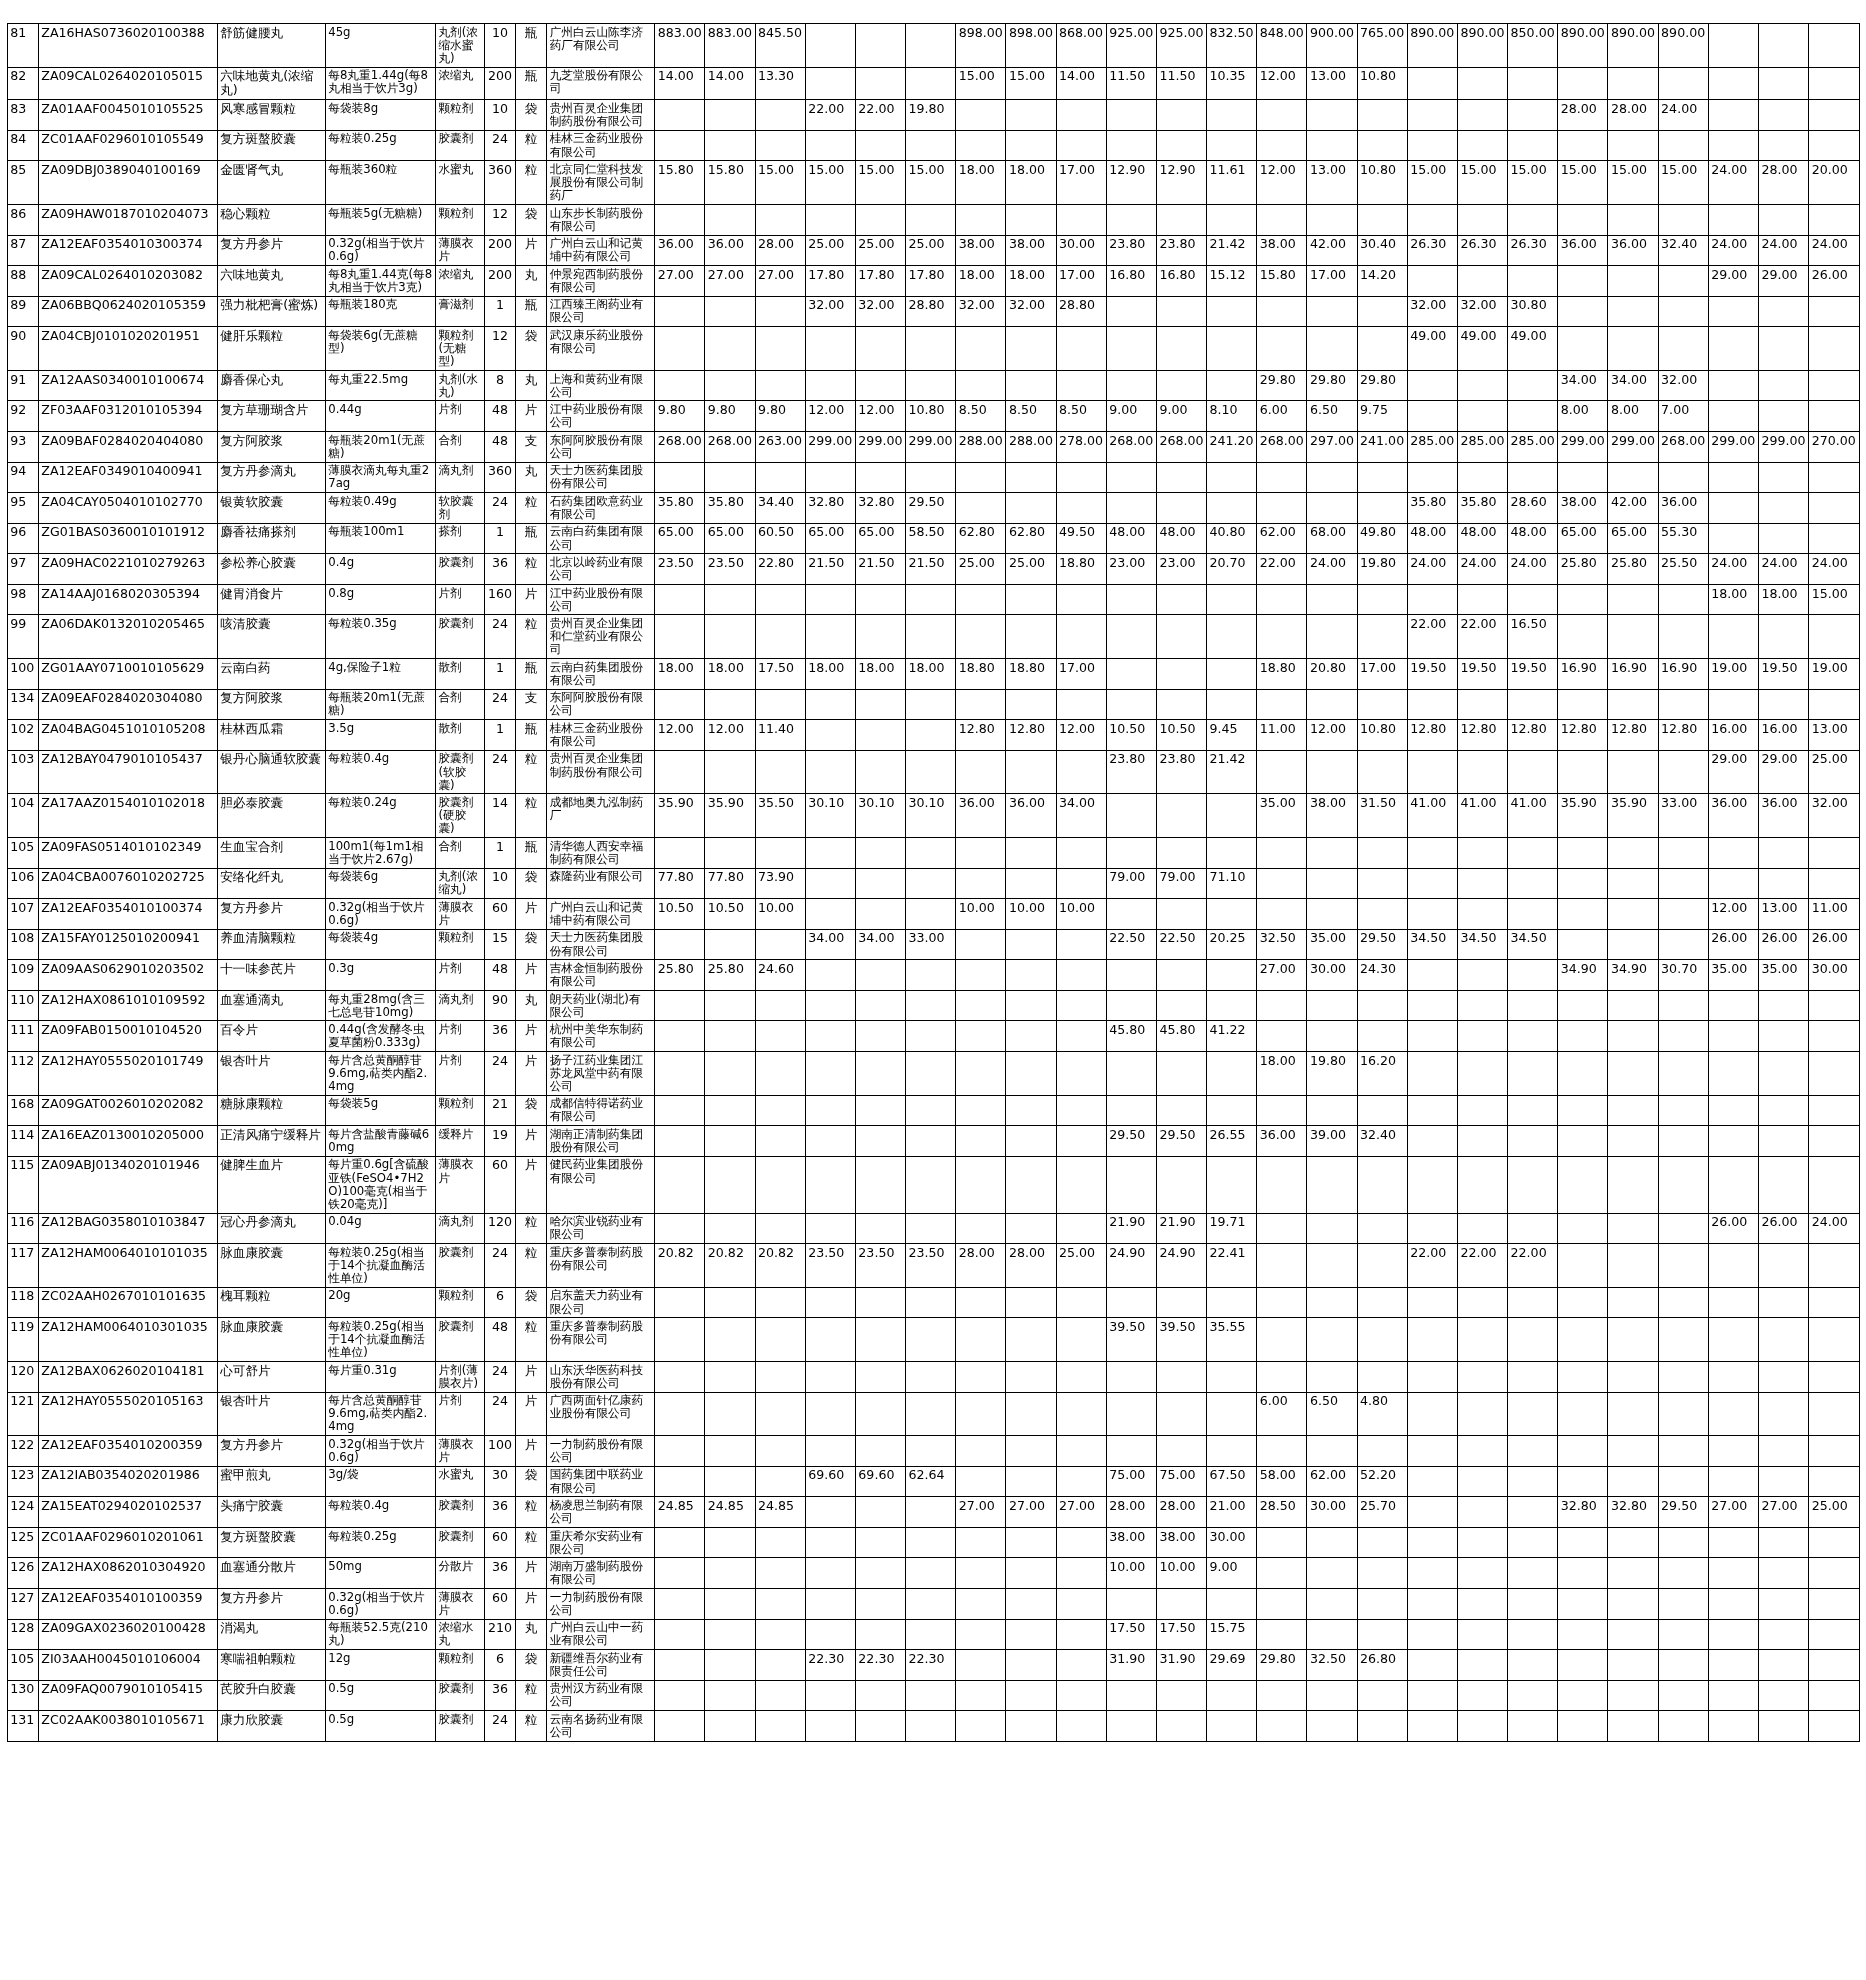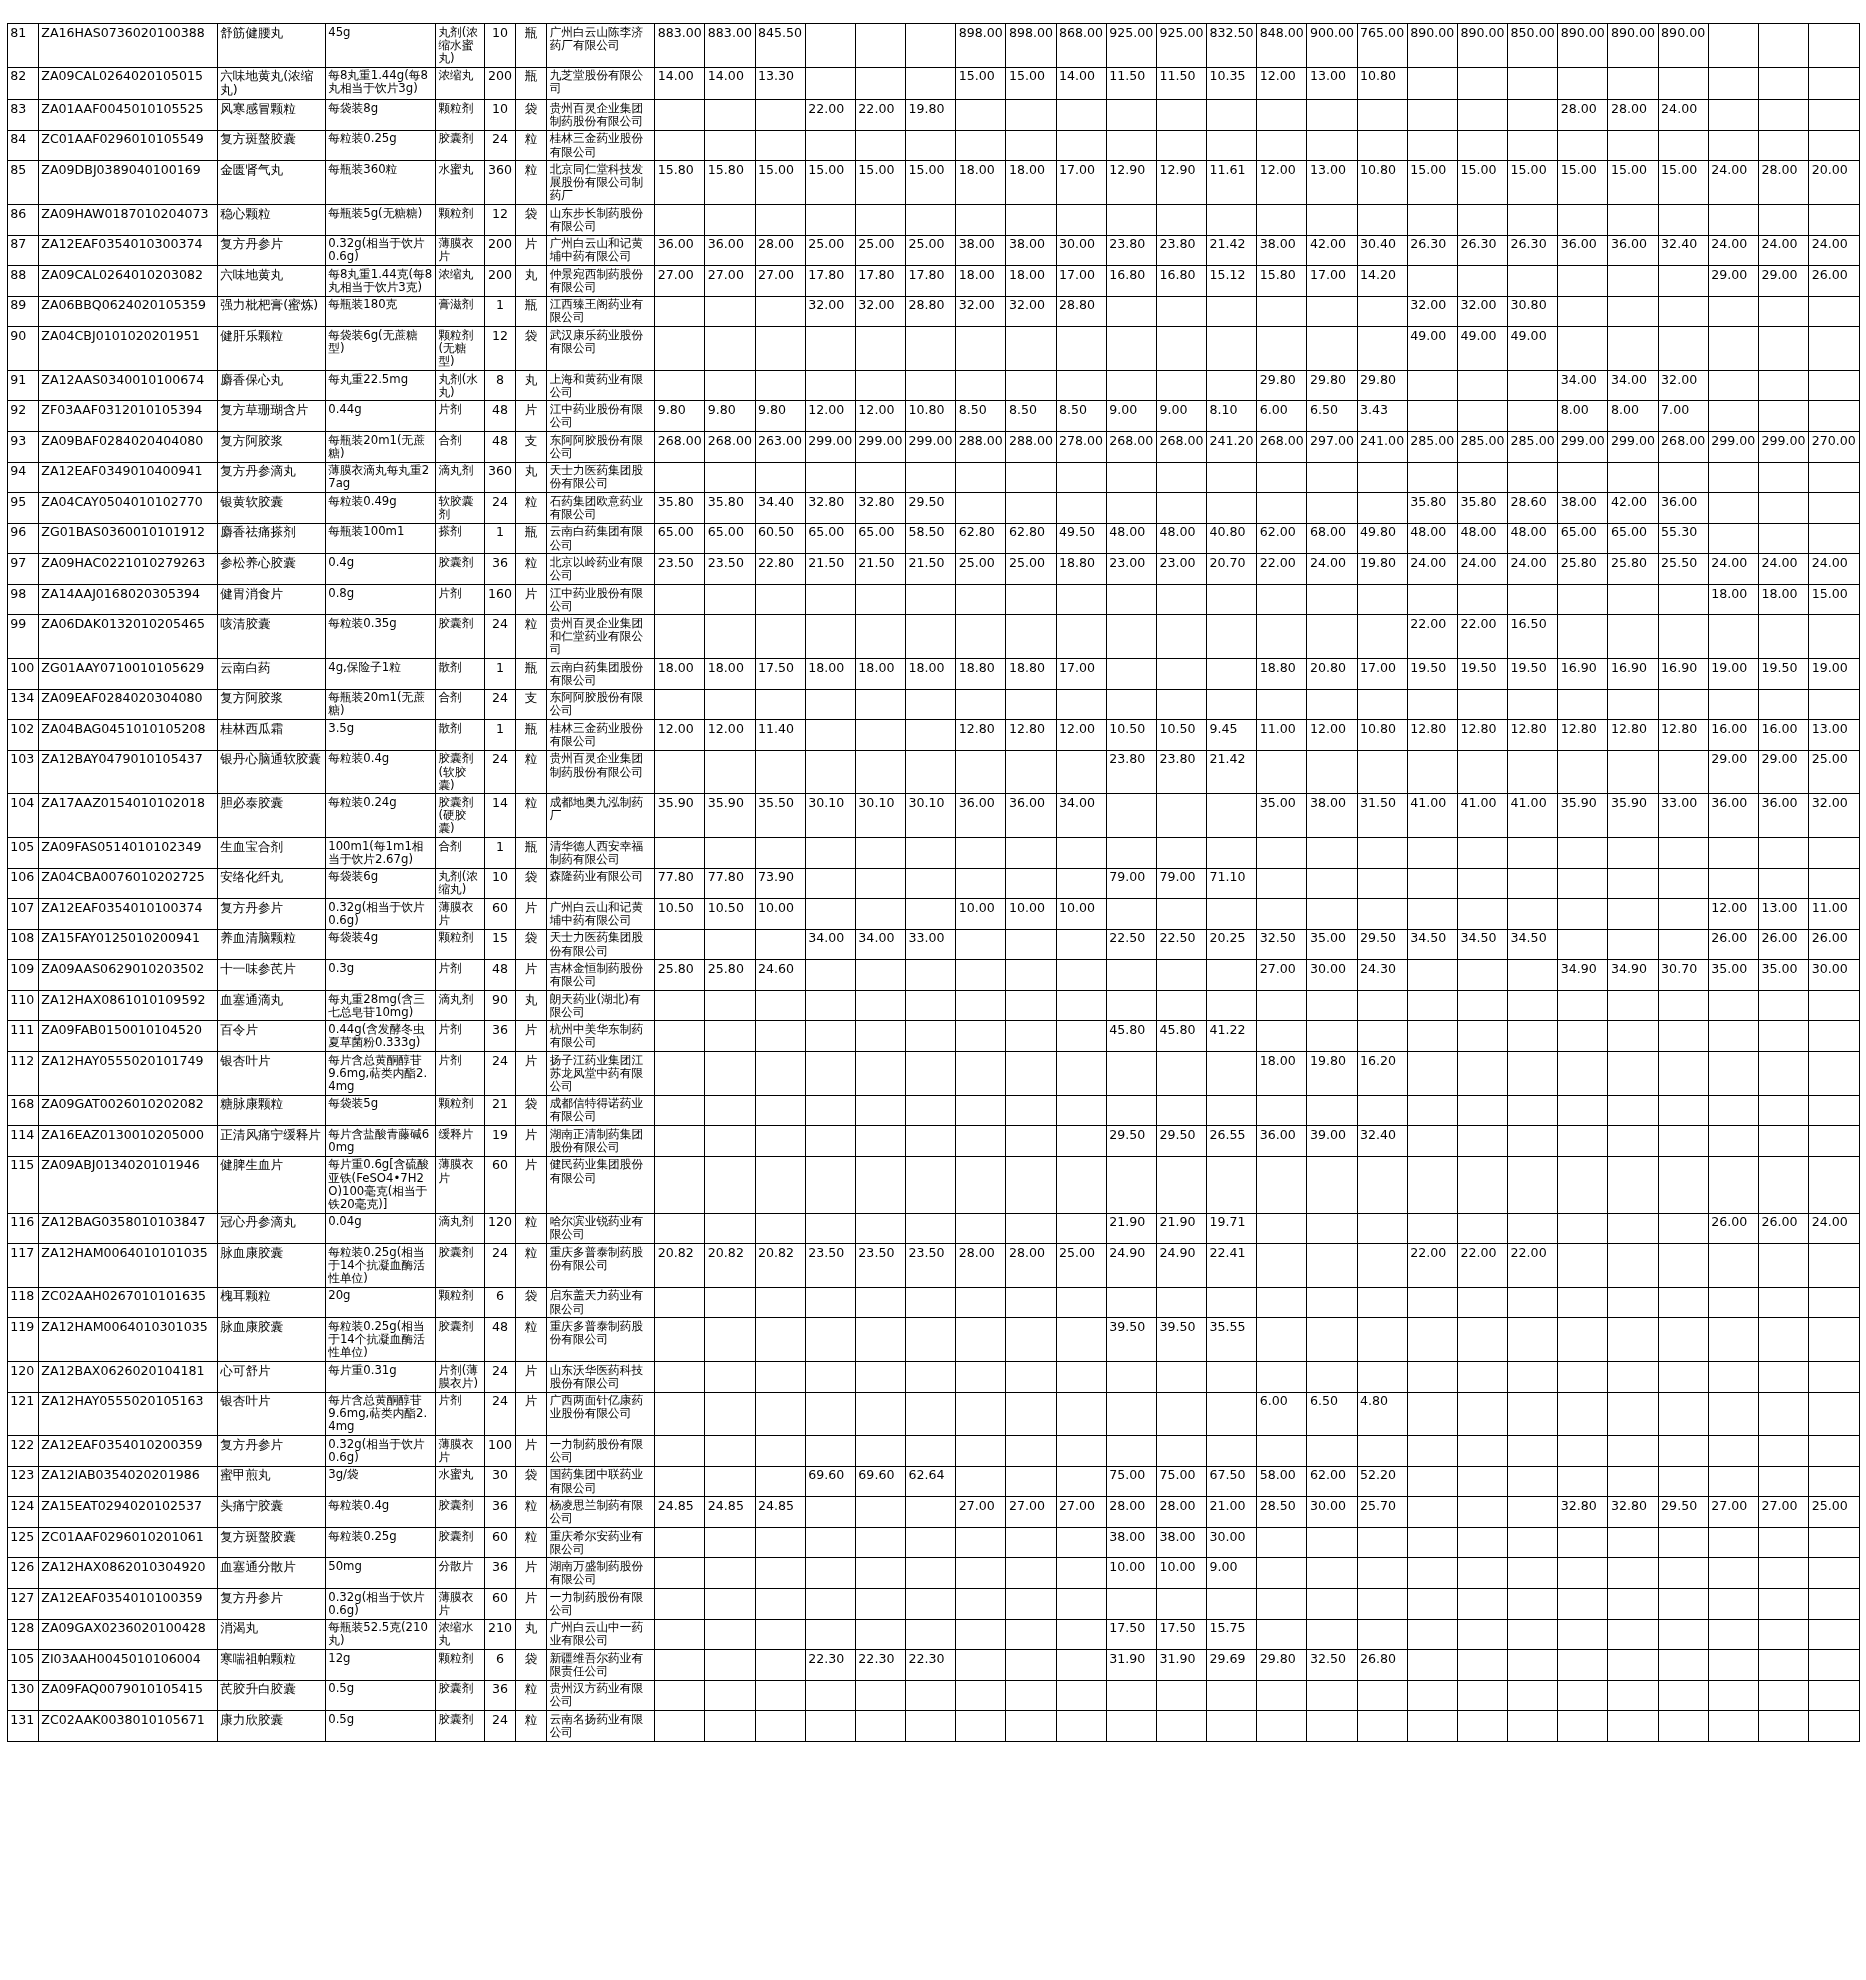--- a/index.html
+++ b/index.html
@@ -450,21 +450,21 @@
           <td class="price">12.00</td>
           <td class="price">10.80</td>
           <td class="price">8.50</td>
           <td class="price">8.50</td>
           <td class="price">8.50</td>
           <td class="price">9.00</td>
           <td class="price">9.00</td>
           <td class="price">8.10</td>
           <td class="price">6.00</td>
           <td class="price">6.50</td>
-          <td class="price">3.43</td>
+          <td class="price">9.75</td>
           <td class="price"></td>
           <td class="price"></td>
           <td class="price"></td>
           <td class="price">8.00</td>
           <td class="price">8.00</td>
           <td class="price">7.00</td>
           <td class="price"></td>
           <td class="price"></td>
           <td class="price"></td>
         </tr>

